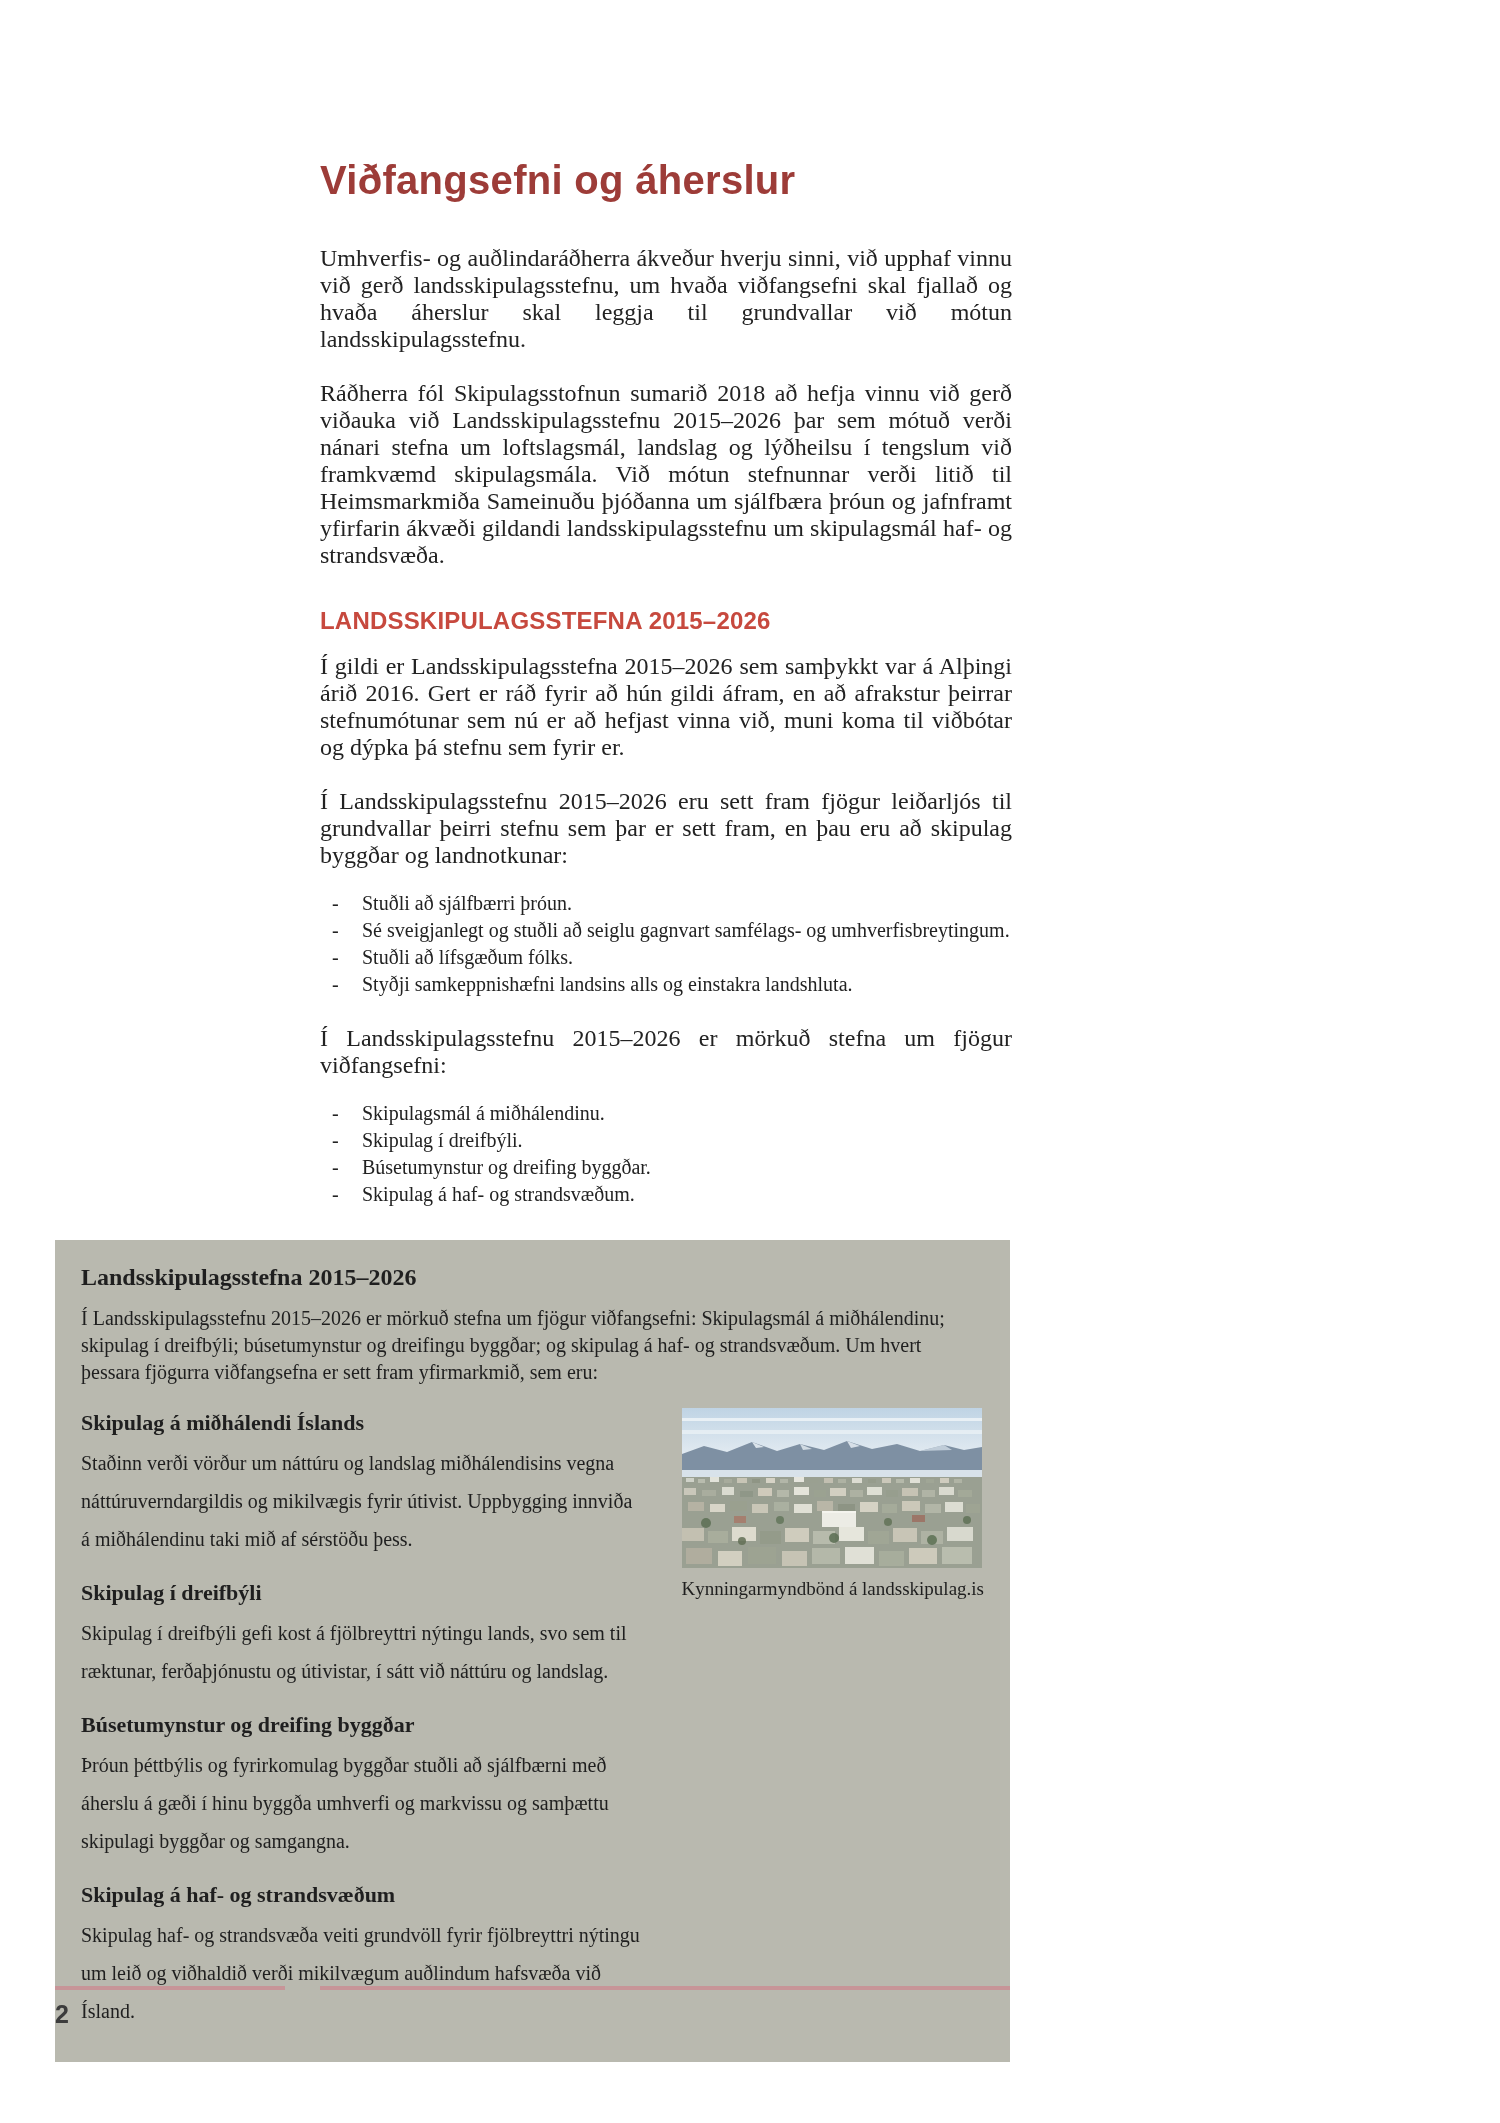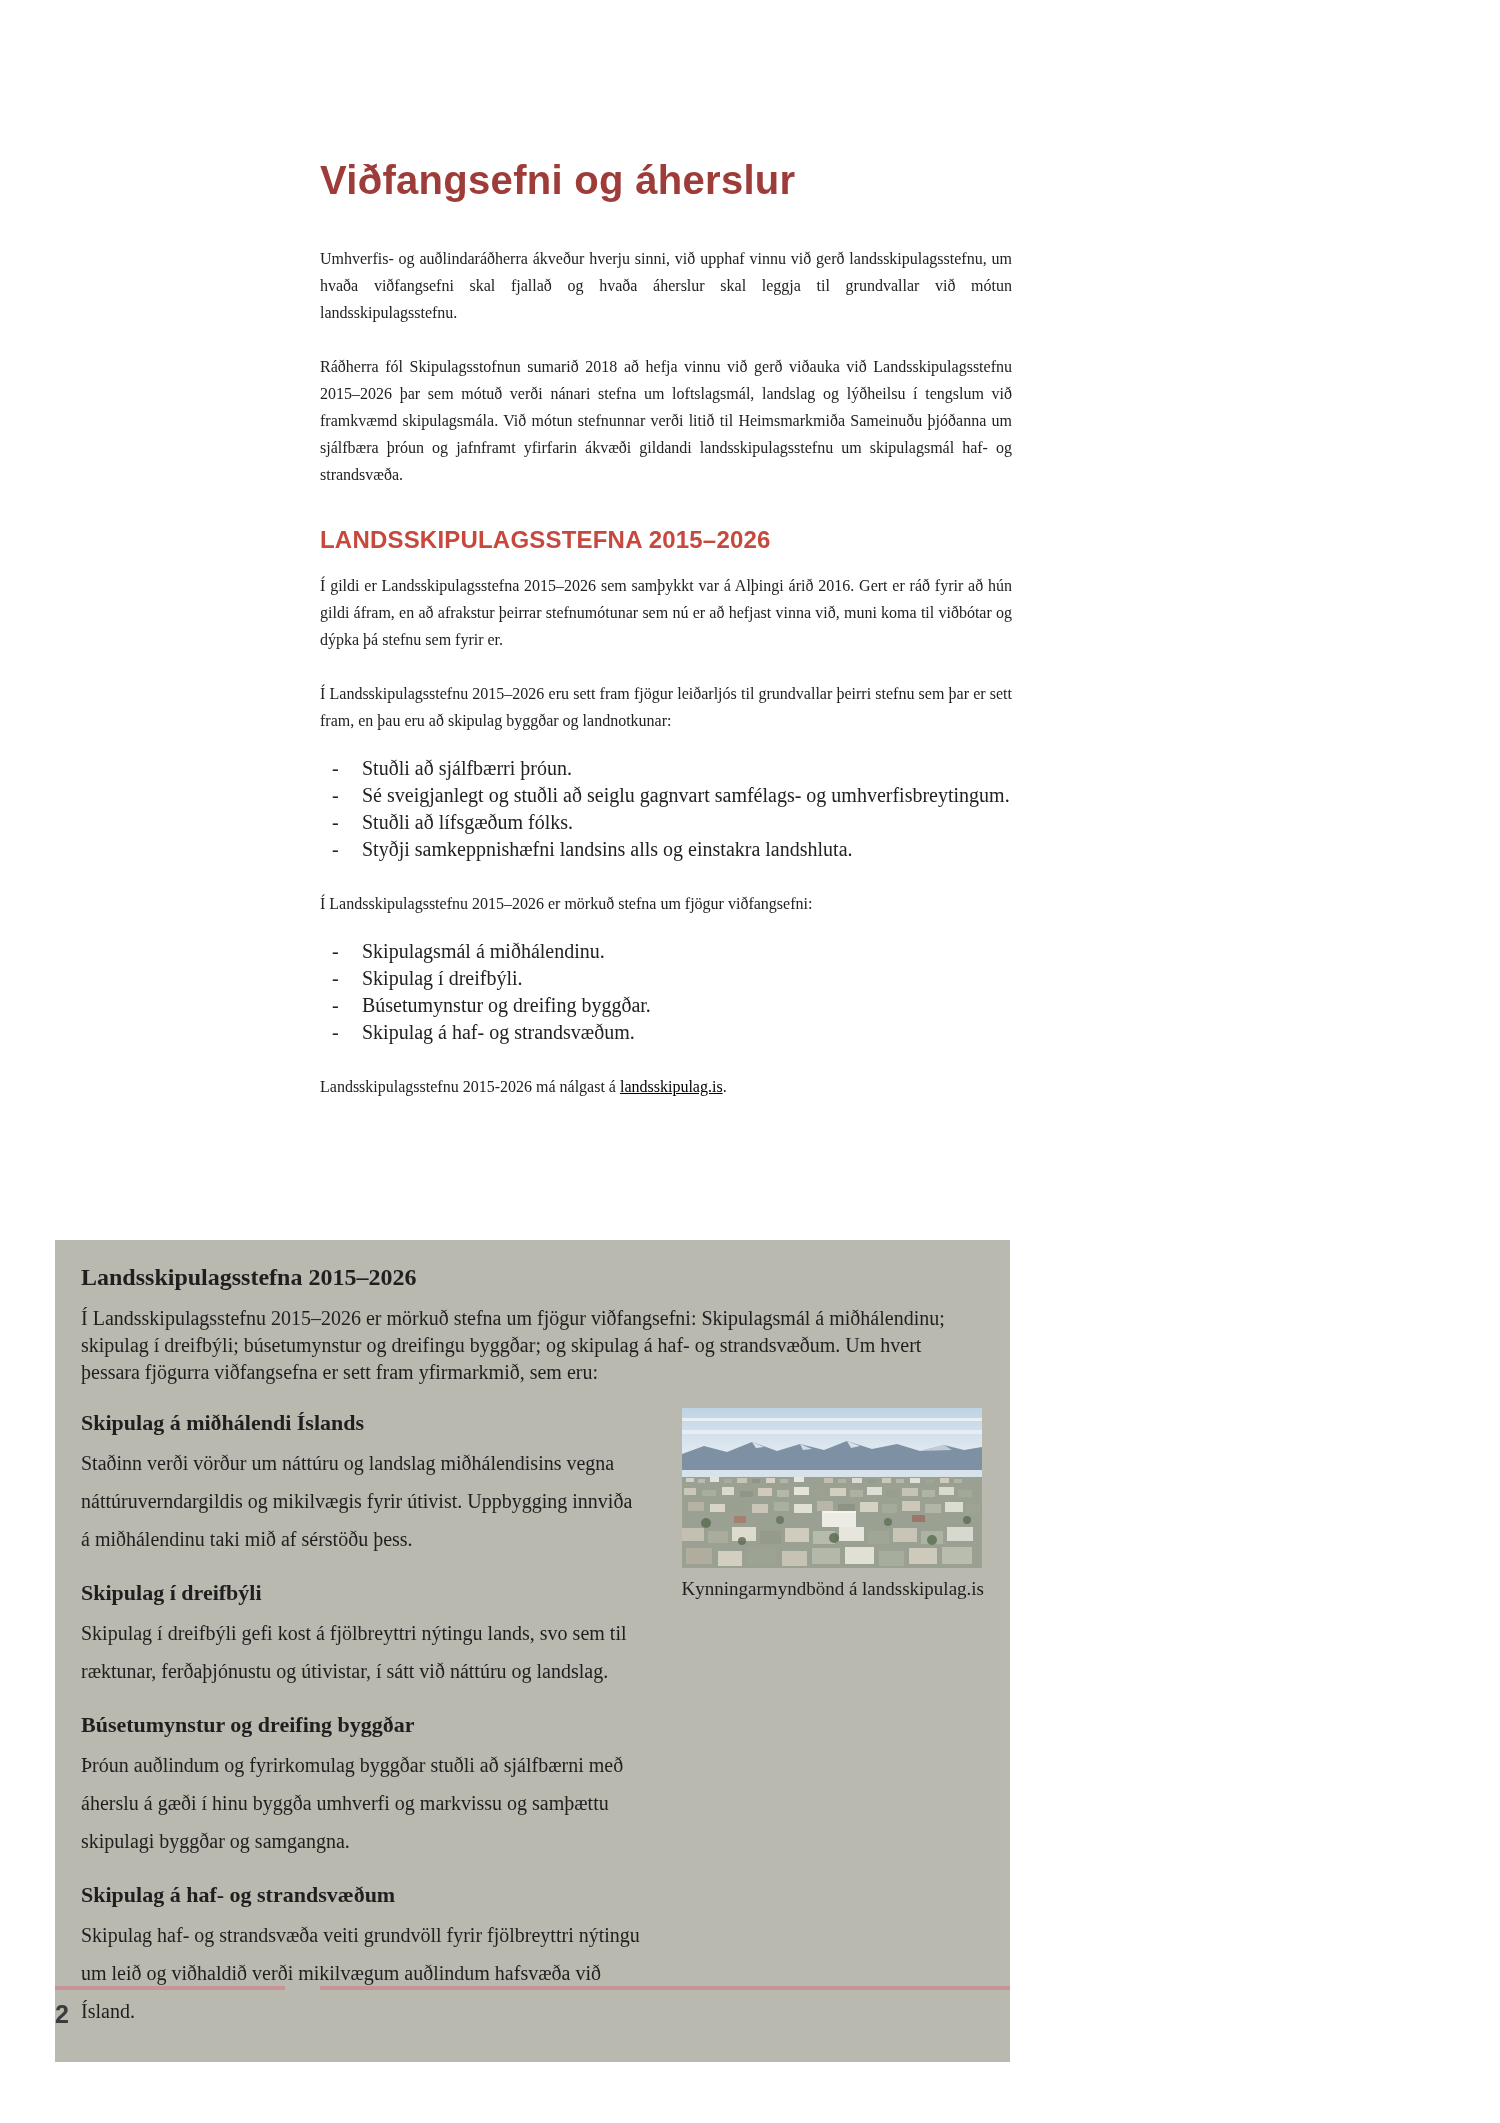--- a/index.html
+++ b/index.html
@@ -3,21 +3,21 @@
 <meta charset="utf-8">
 <style>
   html,body{margin:0;padding:0;background:#ffffff;}
   .page{position:relative;width:1316px;height:2123px;background:#ffffff;
         font-family:"Liberation Serif",serif;color:#222222;overflow:hidden;}
 
   
   .content{position:absolute;left:320px;top:158px;width:692px;}
   .page-title{font-family:"Liberation Sans",sans-serif;font-size:40px;font-weight:700;
               color:#9d3c38;margin:0 0 42px 0;letter-spacing:0.3px;}
-  .body-par{font-size:16px;line-height:27px;text-align:justify;margin:0 0 27px 0;}
+  .body-par{font-size:24px;line-height:27px;text-align:justify;margin:0 0 27px 0;}
   .sub-heading{font-family:"Liberation Sans",sans-serif;font-size:24px;font-weight:700;
                color:#c7493e;margin:38px 0 18px 0;letter-spacing:0.2px;}
   .dash-list{list-style:none;margin:-6px 0 27px 0;padding:0;}
   .dash-list li{display:flex;font-size:20px;line-height:27px;padding-left:12px;}
   .dash-list .dash{flex:0 0 30px;}
   .ext-link{color:#000000;text-decoration:underline;cursor:pointer;}
 
   
   .callout{position:absolute;left:55px;top:1240px;width:955px;background:#b9b9af;
            padding:24px 26px 32px 26px;box-sizing:border-box;color:#1f1f1f;}
@@ -107,21 +107,21 @@
         <div class="callout-section">
           <h4>Skipulag á miðhálendi Íslands</h4>
           <p>Staðinn verði vörður um náttúru og landslag miðhálendisins vegna náttúruverndargildis og mikilvægis fyrir útivist. Uppbygging innviða á miðhálendinu taki mið af sérstöðu þess.</p>
         </div>
         <div class="callout-section">
           <h4>Skipulag í dreifbýli</h4>
           <p>Skipulag í dreifbýli gefi kost á fjölbreyttri nýtingu lands, svo sem til ræktunar, ferðaþjónustu og útivistar, í sátt við náttúru og landslag.</p>
         </div>
         <div class="callout-section">
           <h4>Búsetumynstur og dreifing byggðar</h4>
-          <p>Þróun auðlindum og fyrirkomulag byggðar stuðli að sjálfbærni með áherslu á gæði í hinu byggða umhverfi og markvissu og samþættu skipulagi byggðar og samgangna.</p>
+          <p>Þróun þéttbýlis og fyrirkomulag byggðar stuðli að sjálfbærni með áherslu á gæði í hinu byggða umhverfi og markvissu og samþættu skipulagi byggðar og samgangna.</p>
         </div>
         <div class="callout-section">
           <h4>Skipulag á haf- og strandsvæðum</h4>
           <p>Skipulag haf- og strandsvæða veiti grundvöll fyrir fjölbreyttri nýtingu um leið og viðhaldið verði mikilvægum auðlindum hafsvæða við Ísland.</p>
         </div>
       </div>
 
       <figure class="callout-figure" style="margin-left:0;margin-right:0;">
         <div class="photo">
           <svg viewBox="0 0 300 160" preserveAspectRatio="none" aria-hidden="true">

